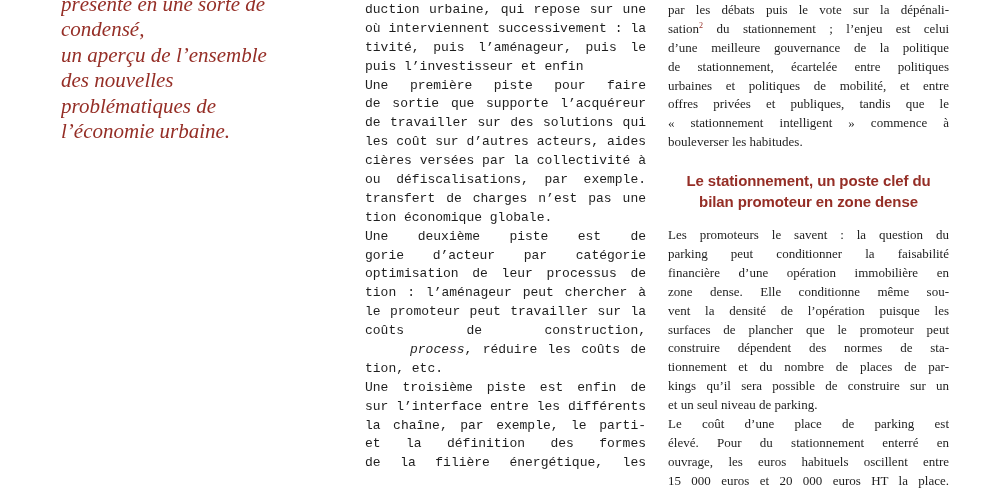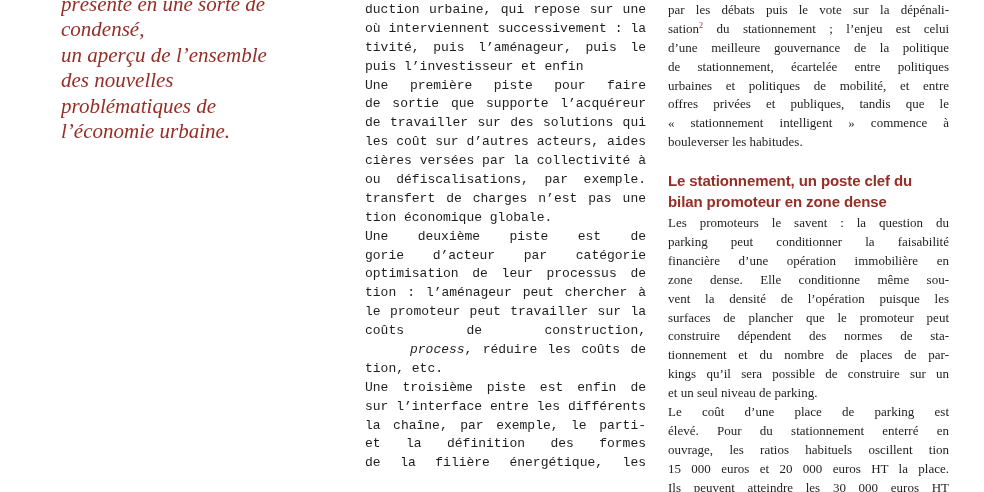--- a/index.html
+++ b/index.html
@@ -63,27 +63,28 @@
 
   .it  { font-style: italic; margin-left: 45px; }
   .sup {
     vertical-align: super;
     font-size: 0.62em;
     line-height: 0;
   }
   .red { color: var(--accent); }
 
   .section-heading {
-    margin: 19px 0 2px 0;
+    margin: 19px 0 14px 0;
     font-family: "Liberation Sans", sans-serif;
     font-weight: bold;
     font-size: 15px;
     line-height: 20.5px;
     letter-spacing: -0.1px;
     color: var(--accent);
+    text-align: center;
   }
   .section-heading .hline { display: block; }
 </style>
 </head>
 <body>
 
 <div class="page">
 
   <div class="quote-col">
       <div class="line no-just"><span>présente en une sorte de</span></div>
@@ -145,19 +146,19 @@
         <div class="line"><span>financière d’une opération immobilière en</span></div>
         <div class="line"><span>zone dense. Elle conditionne même sou-</span></div>
         <div class="line"><span>vent la densité de l’opération puisque les</span></div>
         <div class="line"><span>surfaces de plancher que le promoteur peut</span></div>
         <div class="line"><span>construire dépendent des normes de sta-</span></div>
         <div class="line"><span>tionnement et du nombre de places de par-</span></div>
         <div class="line"><span>kings qu’il sera possible de construire sur un</span></div>
         <div class="line no-just"><span>et un seul niveau de parking.</span></div>
         <div class="line"><span>Le coût d’une place de parking est</span></div>
         <div class="line"><span>élevé. Pour du stationnement enterré en</span></div>
-        <div class="line"><span>ouvrage, les ratios habituels oscillent tion</span></div>
+        <div class="line"><span>ouvrage, les euros habituels oscillent entre</span></div>
         <div class="line"><span>15 000 euros et 20 000 euros HT la place.</span></div>
         <div class="line"><span>Ils peuvent atteindre les 30 000 euros HT</span></div>
       </div>
   </div>
 
 </div>
 
 </body></html>

